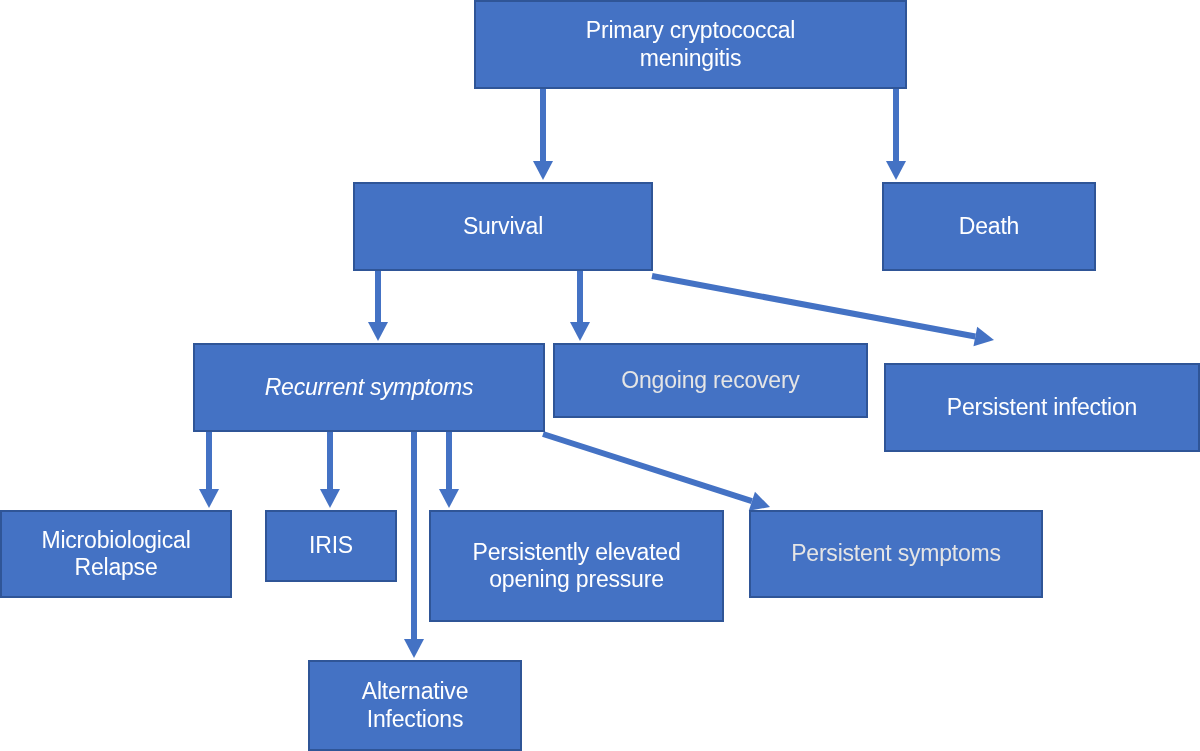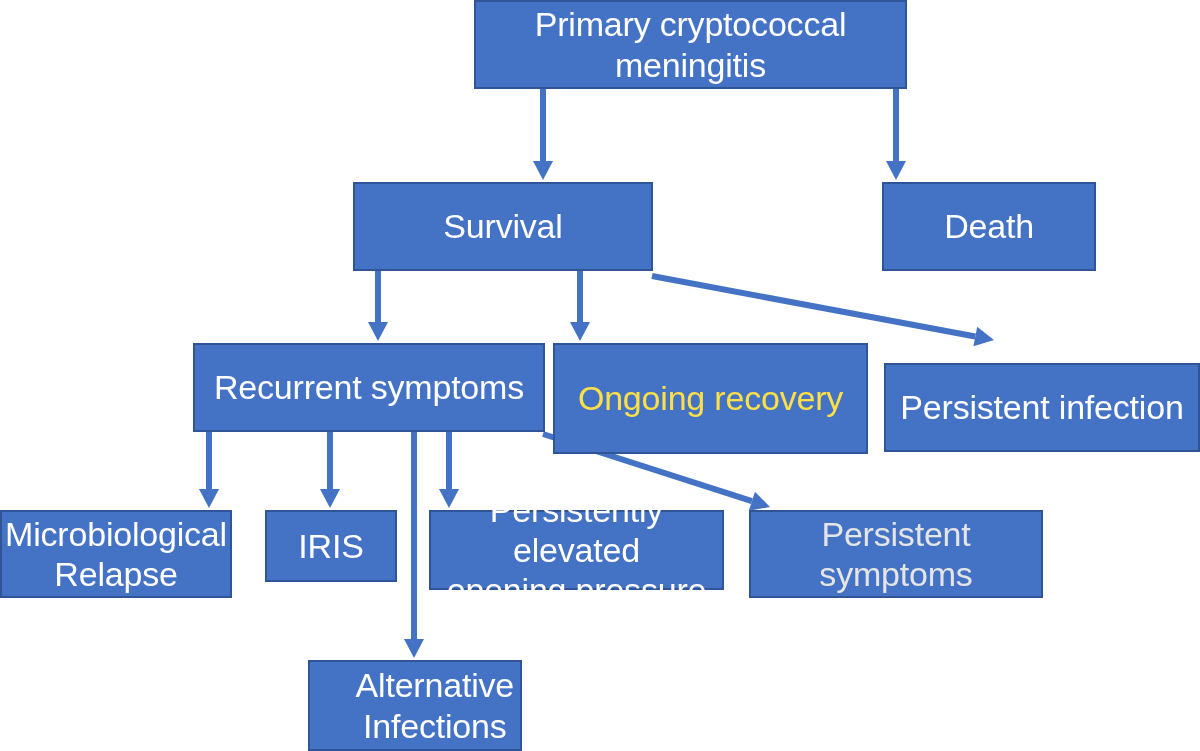--- a/index.html
+++ b/index.html
@@ -21,21 +21,21 @@
     position: absolute;
     box-sizing: border-box;
     background: #4472C4;
     border: 2px solid #2F5597;
     color: #ffffff;
     display: flex;
     align-items: center;
     justify-content: center;
     text-align: center;
     line-height: 1.18;
-    font-size: 34px;
+    font-size: 23px;
     font-weight: 400;
     letter-spacing: -0.2px;
     padding: 2px 6px;
     z-index: 2;
     white-space: pre-line;
   }
   #edges {
     position: absolute;
     left: 0;
     top: 0;
@@ -89,25 +89,25 @@
       <g>
         <line x1="543" y1="434" x2="751.912286576135" y2="501.1832463438672" stroke="#4472C4" stroke-width="6"></line>
         <polygon points="770,507 748.8508372834335,510.70309551432246 754.9737358688365,491.66339717341197" fill="#4472C4"></polygon>
       </g>
     </svg>
   <div id="nodes-layer">
       <div class="node" style="left: 474px; top: 0px; width: 433px; height: 89px; background: rgb(68, 114, 196); border-color: rgb(47, 85, 151); color: rgb(255, 255, 255);"><span>Primary cryptococcal
 meningitis</span></div>
       <div class="node" style="left: 353px; top: 182px; width: 300px; height: 89px; background: rgb(68, 114, 196); border-color: rgb(47, 85, 151); color: rgb(255, 255, 255); text-align: center;"><span>Survival</span></div>
       <div class="node" style="left: 882px; top: 182px; width: 214px; height: 89px; background: rgb(68, 114, 196); border-color: rgb(47, 85, 151); color: rgb(255, 255, 255); align-items: center;"><span>Death</span></div>
-      <div class="node" style="left: 193px; top: 343px; width: 352px; height: 89px; background: rgb(68, 114, 196); border-color: rgb(47, 85, 151); color: rgb(255, 255, 255);"><span>Recurrent symptoms</span></div>
-      <div class="node" style="left: 553px; top: 343px; width: 315px; height: 111px; background: rgb(68, 114, 196); border-color: rgb(47, 85, 151); color: #fde047;"><span>Ongoing recovery</span></div>
+      <div class="node" style="left: 193px; top: 343px; width: 352px; height: 89px; background: rgb(68, 114, 196); border-color: rgb(47, 85, 151); color: rgb(255, 255, 255); font-style: italic;"><span>Recurrent symptoms</span></div>
+      <div class="node" style="left: 553px; top: 343px; width: 315px; height: 75px; background: rgb(68, 114, 196); border-color: rgb(47, 85, 151); color: #e5e5e5;"><span>Ongoing recovery</span></div>
       <div class="node" style="left: 884px; top: 343px; width: 316px; height: 89px; background: rgb(68, 114, 196); border-color: rgb(47, 85, 151); color: rgb(255, 255, 255); margin-top: 20px;"><span>Persistent infection</span></div>
       <div class="node" style="left: 0px; top: 510px; width: 232px; height: 88px; background: rgb(68, 114, 196); border-color: rgb(47, 85, 151); color: rgb(255, 255, 255);"><span>Microbiological
 Relapse</span></div>
       <div class="node" style="left: 265px; top: 510px; width: 132px; height: 72px; background: rgb(68, 114, 196); border-color: rgb(47, 85, 151); color: rgb(255, 255, 255);"><span>IRIS</span></div>
-      <div class="node" style="left: 429px; top: 510px; width: 295px; height: 80px; background: rgb(68, 114, 196); border-color: rgb(47, 85, 151); color: rgb(255, 255, 255);"><span>Persistently elevated
+      <div class="node" style="left: 429px; top: 510px; width: 295px; height: 112px; background: rgb(68, 114, 196); border-color: rgb(47, 85, 151); color: rgb(255, 255, 255);"><span>Persistently elevated
 opening pressure</span></div>
       <div class="node" style="left: 749px; top: 510px; width: 294px; height: 88px; background: rgb(68, 114, 196); border-color: rgb(47, 85, 151); color: #e5e5e5;"><span>Persistent symptoms</span></div>
-      <div class="node" style="left: 308px; top: 660px; width: 214px; height: 91px; background: rgb(68, 114, 196); border-color: rgb(47, 85, 151); color: rgb(255, 255, 255); justify-content: flex-end;"><span>Alternative
+      <div class="node" style="left: 308px; top: 660px; width: 214px; height: 91px; background: rgb(68, 114, 196); border-color: rgb(47, 85, 151); color: rgb(255, 255, 255);"><span>Alternative
 Infections</span></div>
     </div>
 </div>
 
 </body></html>

